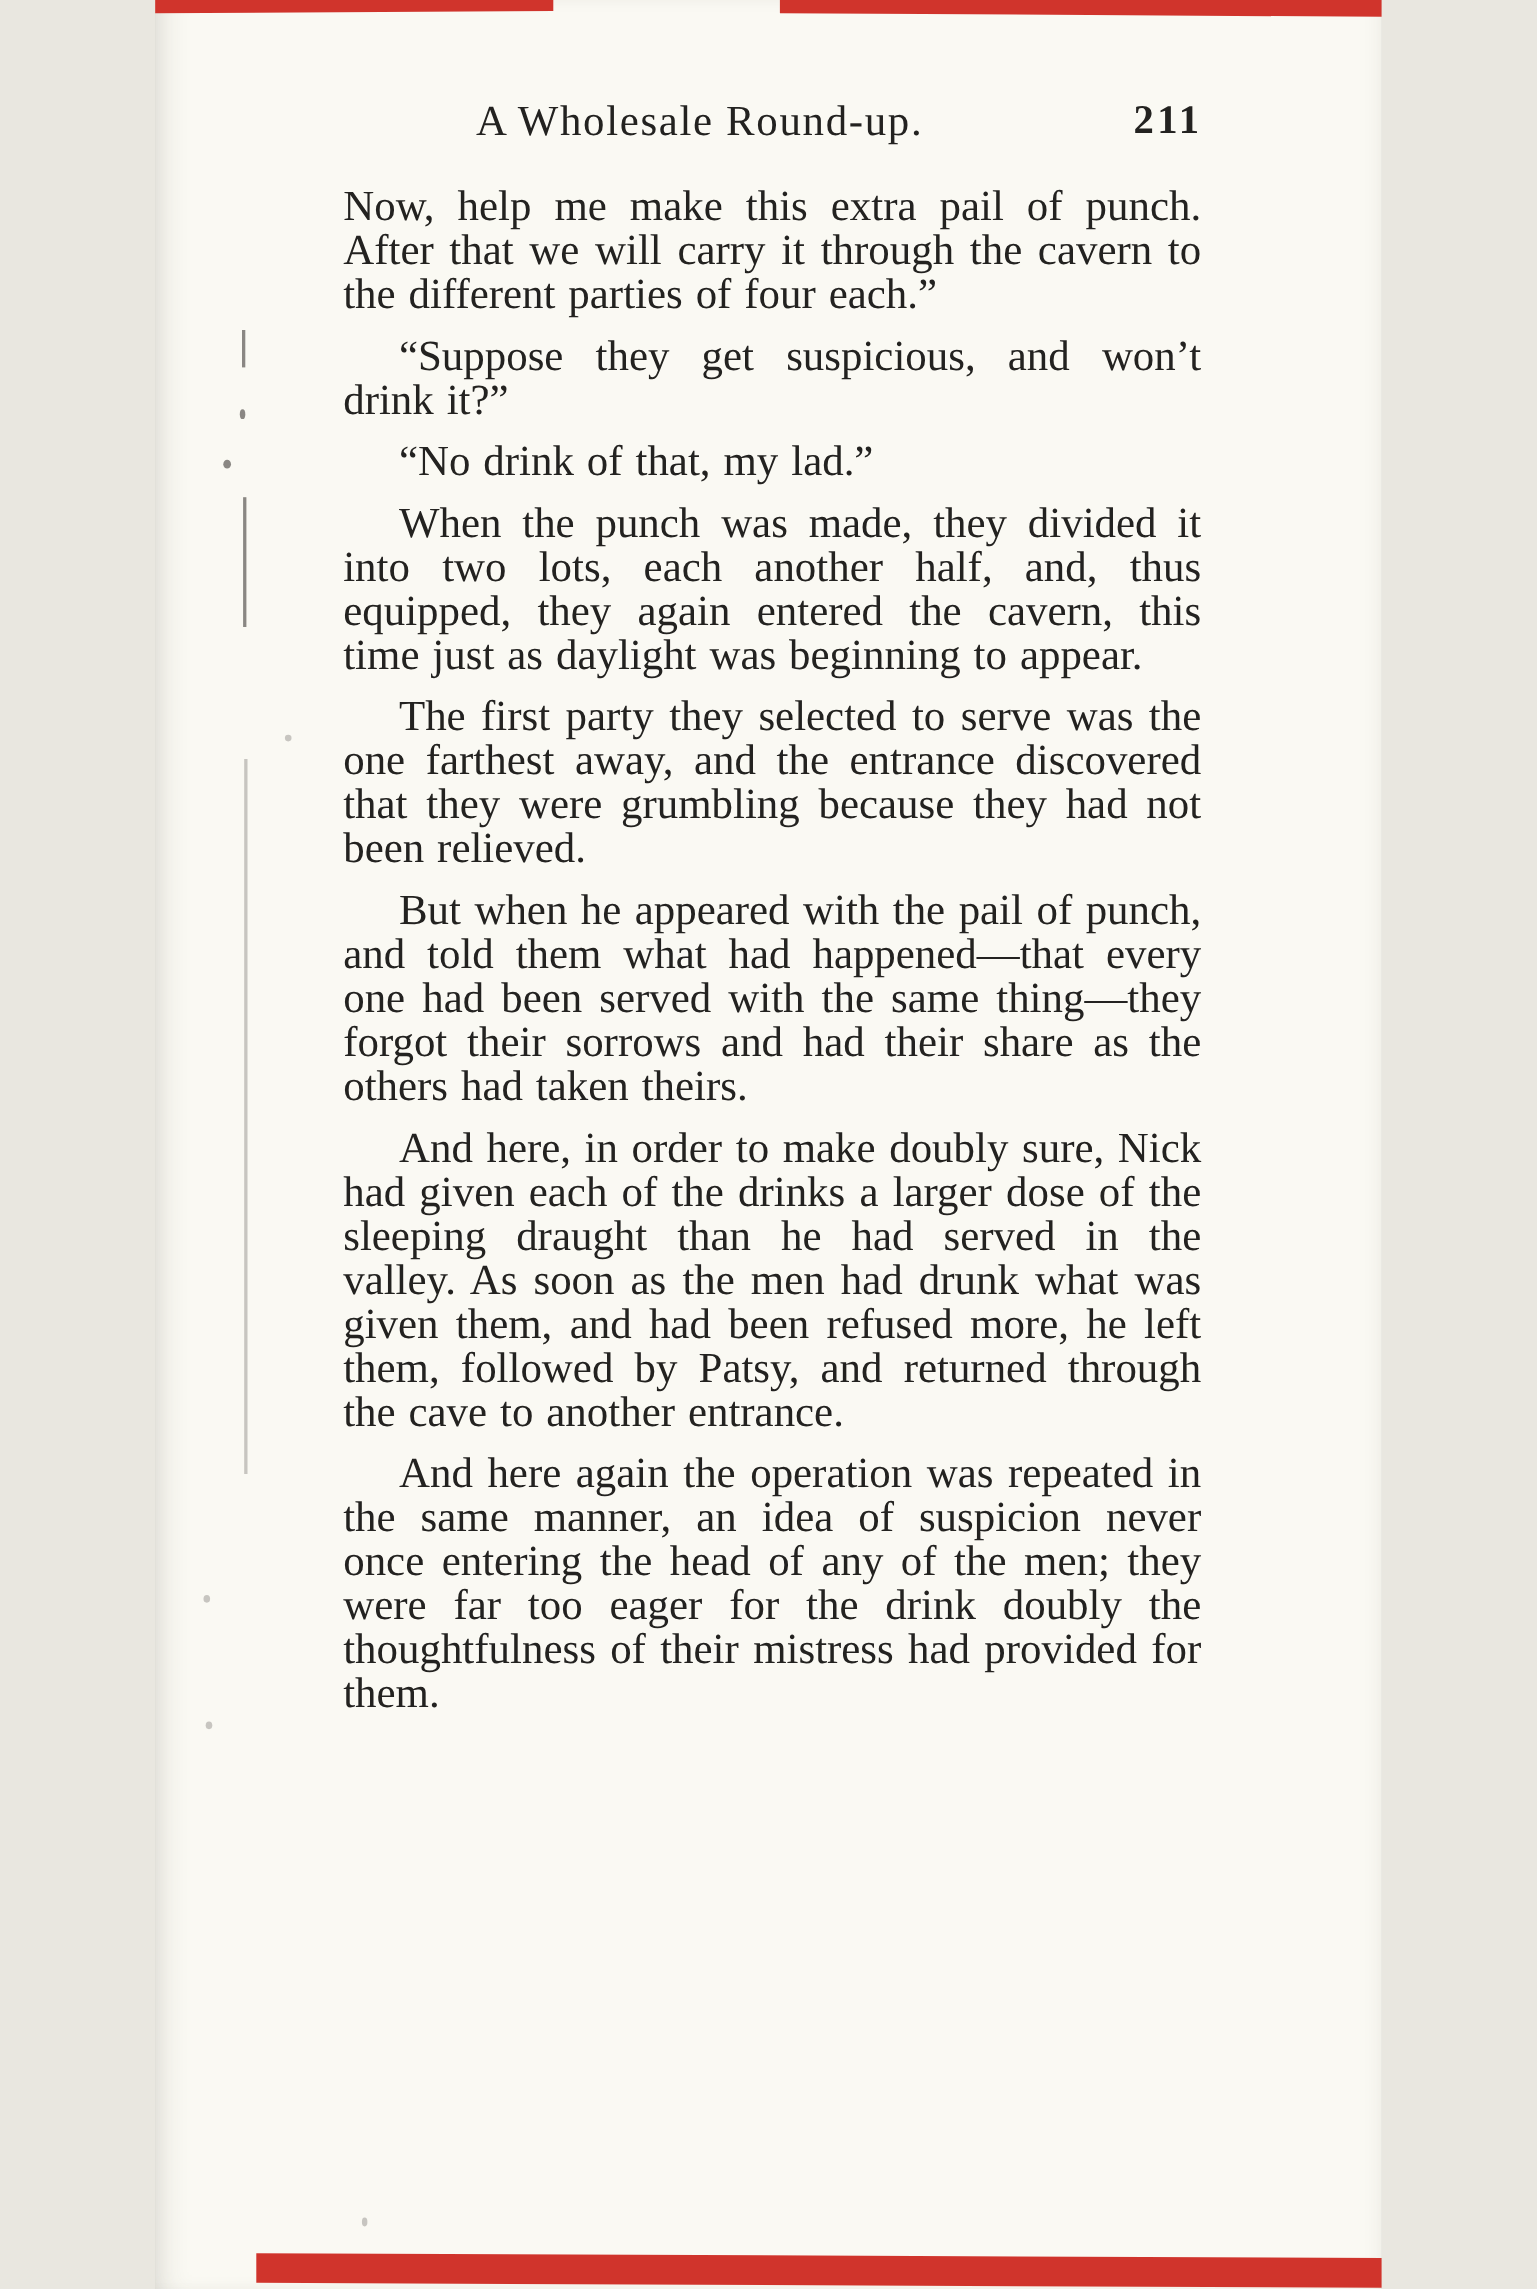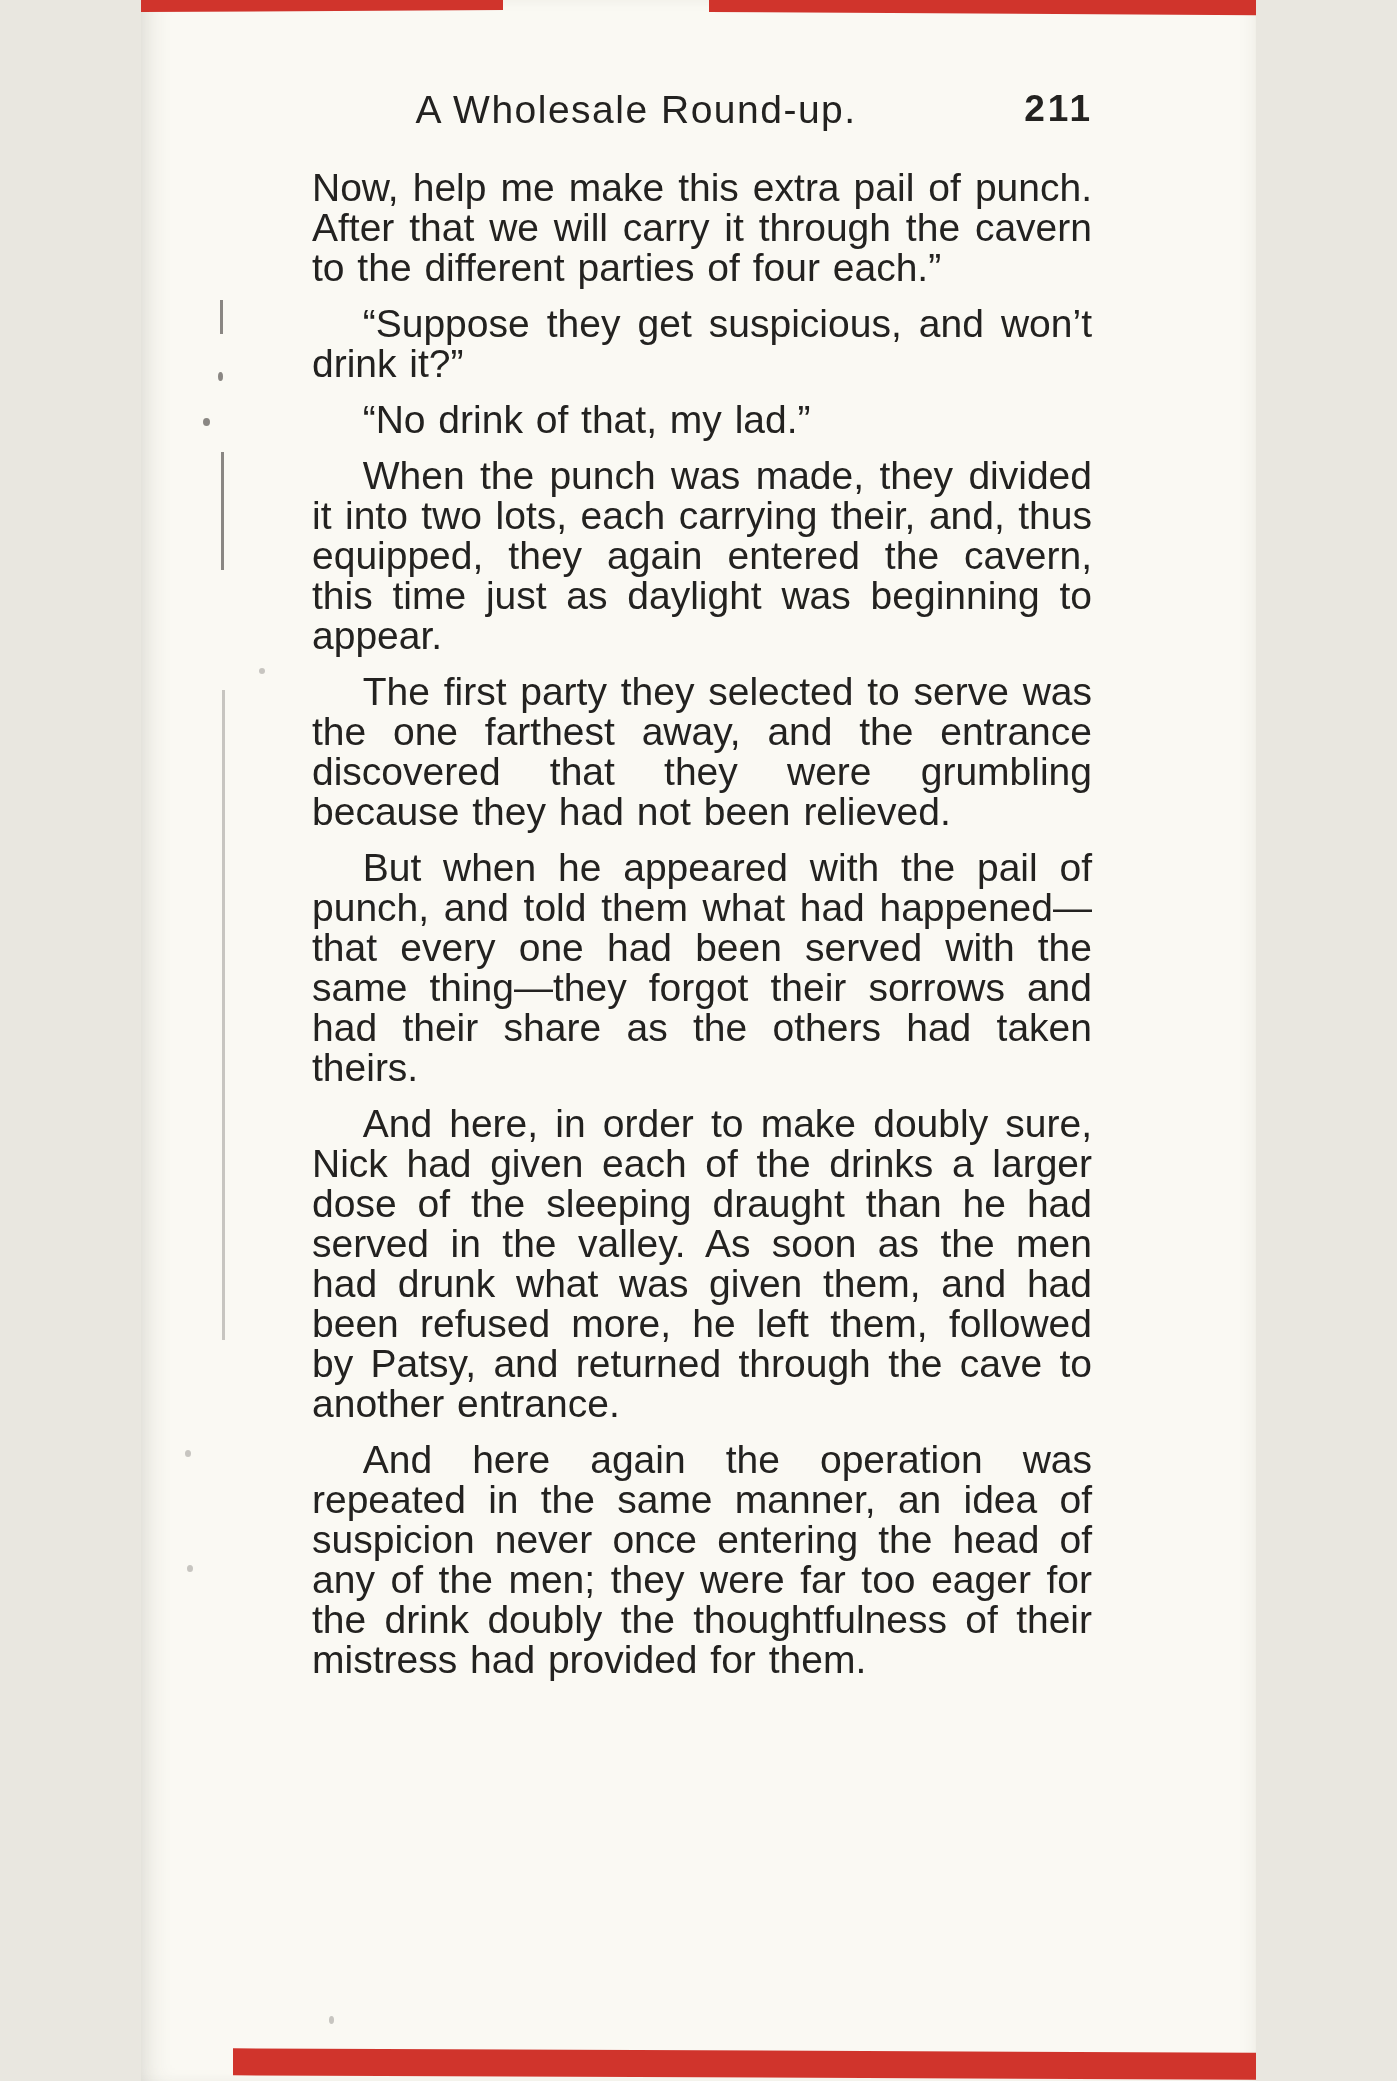--- a/index.html
+++ b/index.html
@@ -7,21 +7,21 @@
     padding: 0;
     background: #e9e7e0;
   }
   .page {
     position: relative;
     width: 1115px;
     height: 2081px;
     margin: 0 auto;
     background: var(--paper, #faf9f3);
     overflow: hidden;
-    font-family: Liberation Sans, sans-serif;
+    font-family: Liberation Serif, serif;
     color: var(--ink, #232220);
     box-shadow: inset 18px 0 30px -20px rgba(60,55,45,0.25),
                 inset -10px 0 24px -18px rgba(60,55,45,0.18);
   }
 
   
   .scan-edge {
     position: absolute;
     background: var(--edge-red, #d0342c);
   }
@@ -118,20 +118,20 @@
 
   <header class="page-header">
     <span class="running-title">A Wholesale Round-up.</span>
     <span class="page-number">211</span>
   </header>
 
   <main class="text-block">
       <p class="para">Now, help me make this extra pail of punch.  After that we will carry it through the cavern to the different parties of four each.”</p>
       <p class="para indent">“Suppose they get suspicious, and won’t drink it?”</p>
       <p class="para indent">“No drink of that, my lad.”</p>
-      <p class="para indent">When the punch was made, they divided it into two lots, each carrying their, and, thus equipped, they again entered the cavern, this time just as daylight was beginning to appear.</p>
+      <p class="para indent">When the punch was made, they divided it into two lots, each another half, and, thus equipped, they again entered the cavern, this time just as daylight was beginning to appear.</p>
       <p class="para indent">The first party they selected to serve was the one farthest away, and the entrance discovered that they were grumbling because they had not been relieved.</p>
       <p class="para indent">But when he appeared with the pail of punch, and told them what had happened—that every one had been served with the same thing—they forgot their sorrows and had their share as the others had taken theirs.</p>
       <p class="para indent">And here, in order to make doubly sure, Nick had given each of the drinks a larger dose of the sleeping draught than he had served in the valley.  As soon as the men had drunk what was given them, and had been refused more, he left them, followed by Patsy, and returned through the cave to another entrance.</p>
       <p class="para indent">And here again the operation was repeated in the same manner, an idea of suspicion never once entering the head of any of the men; they were far too eager for the drink doubly the thoughtfulness of their mistress had provided for them.</p>
     </main>
 
 </div>
 
 </body></html>

